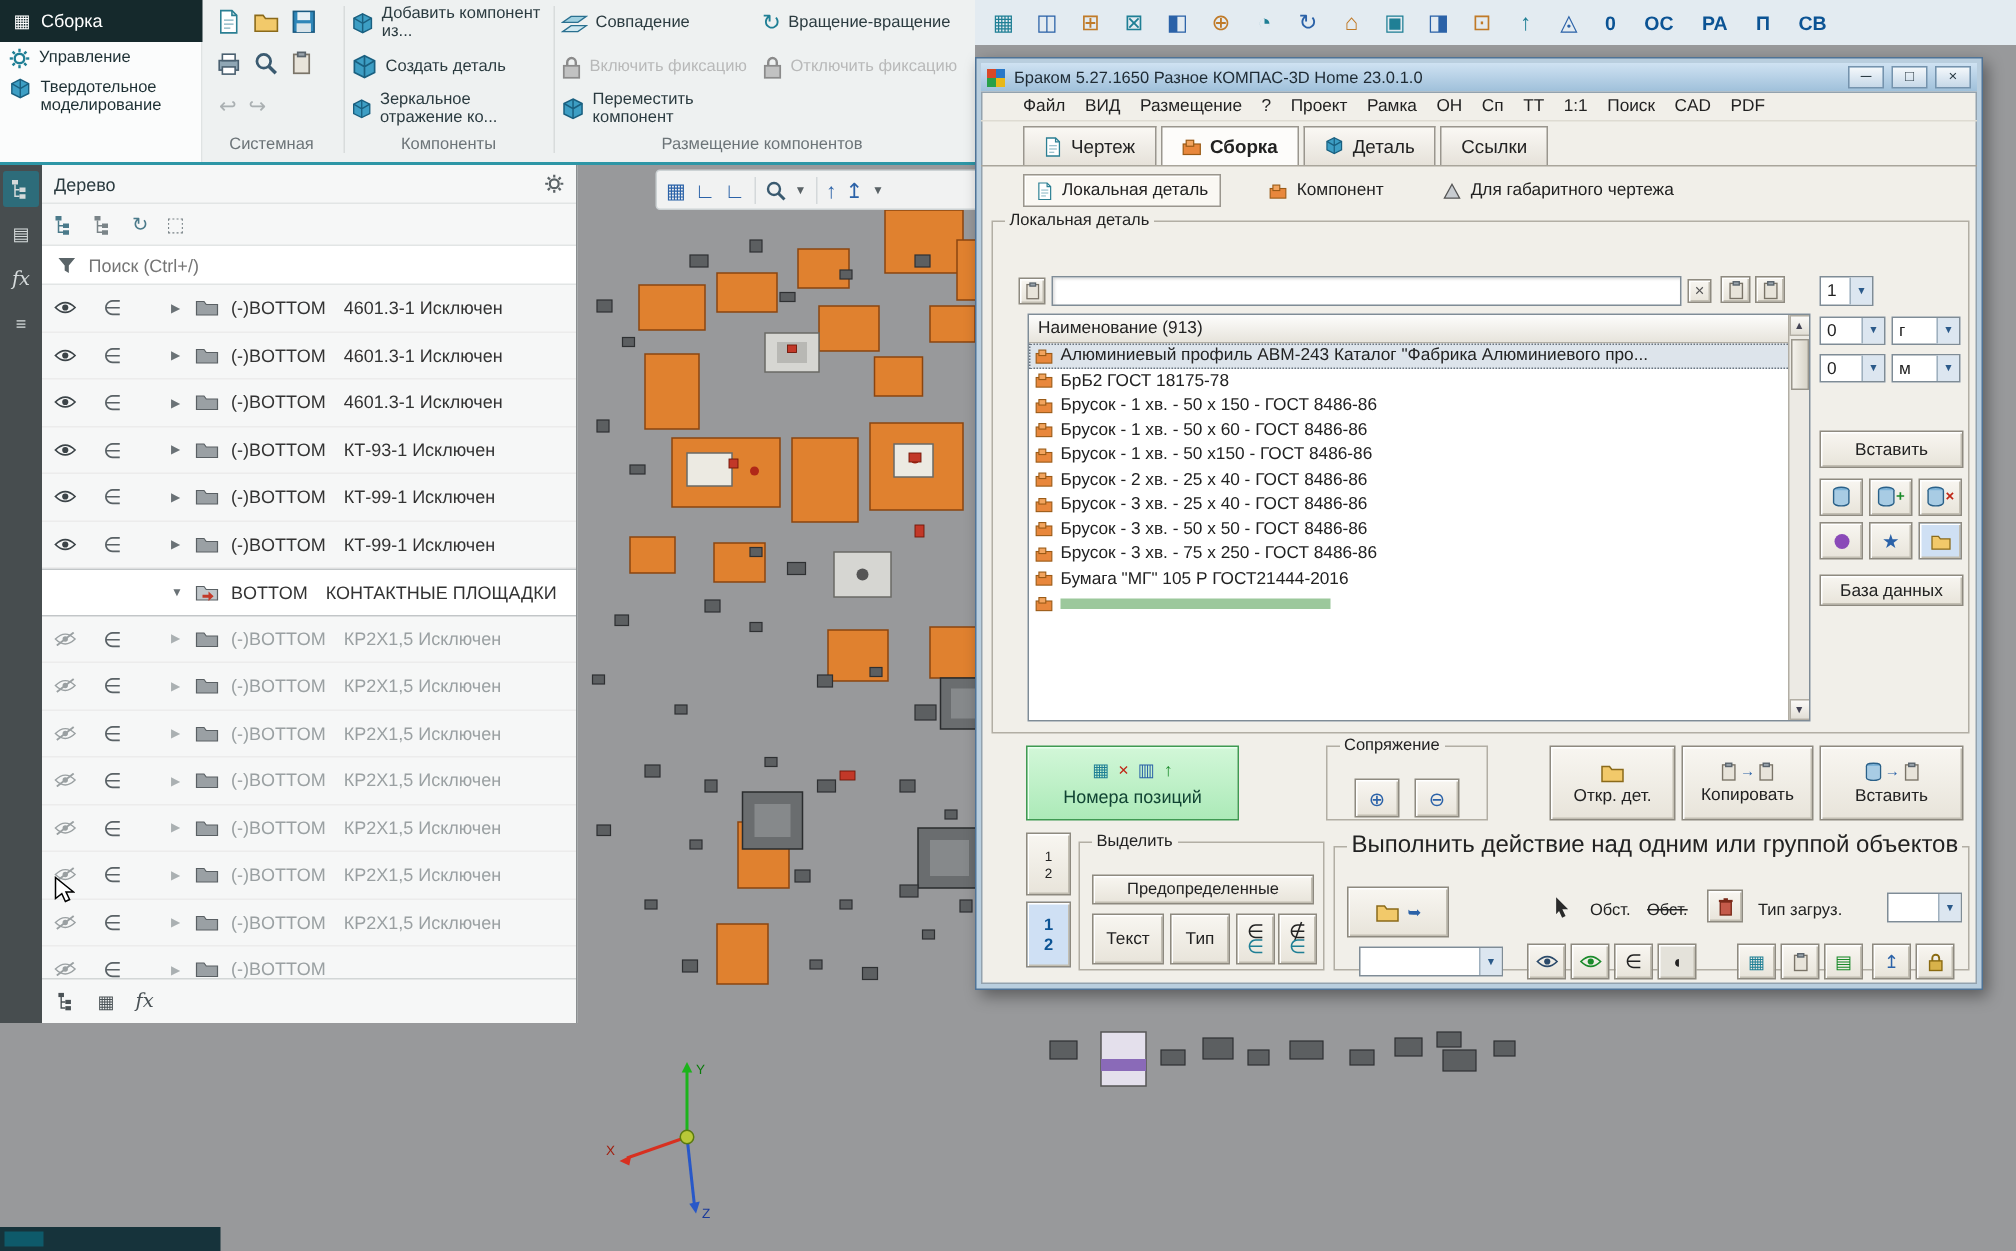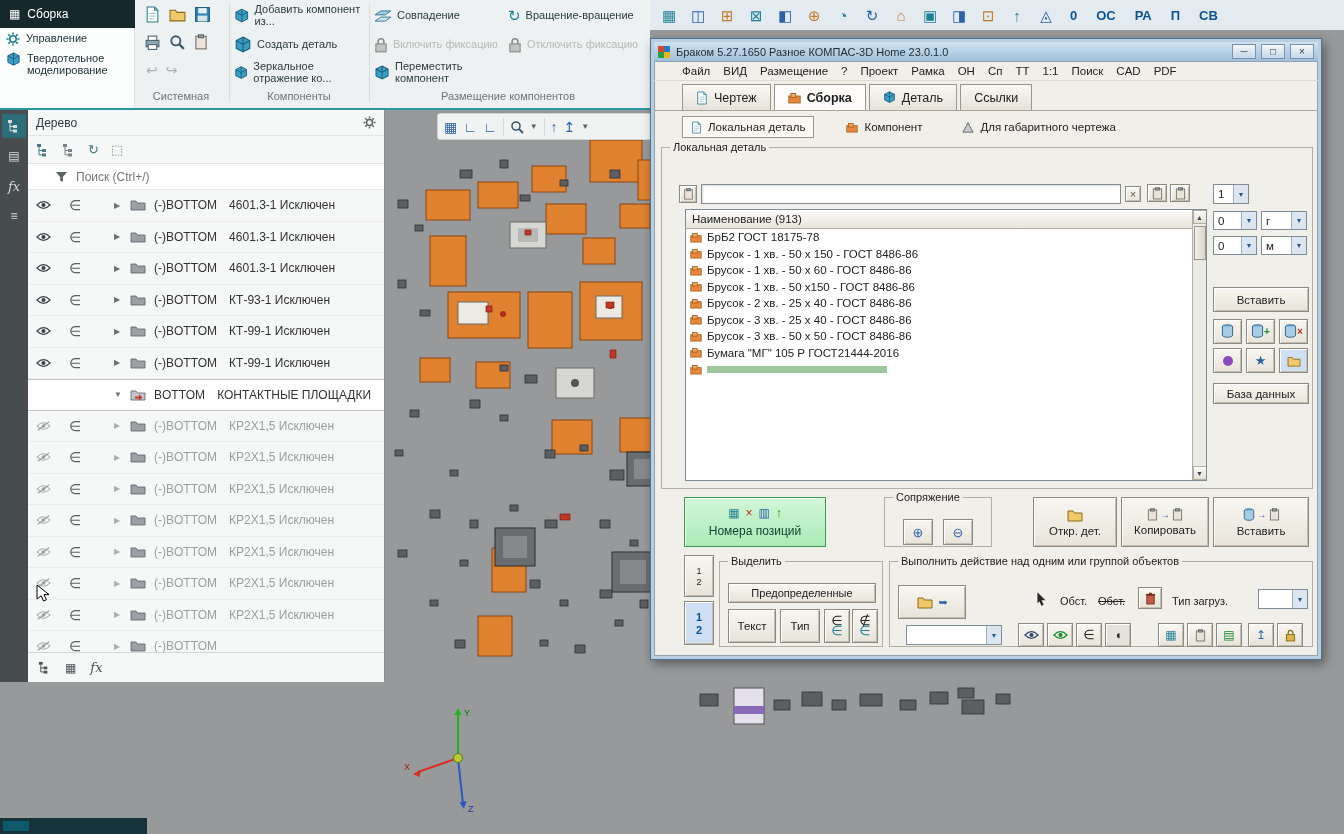--- a/index.html
+++ b/index.html
@@ -23,21 +23,21 @@
 .tico{font-size:15px;line-height:1;width:22px;text-align:center}
 .tico:nth-child(3n+1){color:#1f7f95}.tico:nth-child(3n+2){color:#2b62a8}.tico:nth-child(3n){color:#c07a28}
 .ttxtbtn{color:#0b5394;font-size:13px;font-weight:bold;padding:2px 6px}
 
 #lstrip{left:0;top:110px;width:28px;height:572px;background:#474d4f;z-index:2;display:flex;flex-direction:column;align-items:center;padding-top:4px;gap:6px}
 .sico{width:24px;height:24px;display:flex;align-items:center;justify-content:center;color:#d5dadb}
 .sico.act{background:#2d6c7a;border-radius:2px}
 #tree{left:28px;top:110px;width:357px;height:572px;background:#f6f7f7;border-right:1px solid #8a8e90;z-index:2}
 #tree-title{left:0;top:0;width:100%;height:26px;display:flex;align-items:center;padding:0 8px;border-bottom:1px solid #e2e5e5;font-size:12px;color:#2b3b40}
 #tree-tools{left:0;top:26px;width:100%;height:28px;display:flex;align-items:center;gap:12px;padding-left:8px;border-bottom:1px solid #e2e5e5}
-#tree-search{left:0;top:54px;width:100%;height:26px;display:flex;align-items:center;gap:8px;padding-left:27px;background:#fff;border-bottom:1px solid #e2e5e5}
+#tree-search{left:0;top:54px;width:100%;height:26px;display:flex;align-items:center;gap:8px;padding-left:10px;background:#fff;border-bottom:1px solid #e2e5e5}
 #tree-search input{border:none;outline:none;font-size:12px;color:#444;width:270px;background:transparent}
 #tree-rows{left:0;top:80px;width:100%;height:462px;overflow:hidden}
 .trow{height:31.5px;display:flex;align-items:center;border-bottom:1px solid #ececec;font-size:12px;color:#333;white-space:nowrap;overflow:hidden}
 .trow .c-eye{width:30px;display:flex;justify-content:center;color:#3c4448}
 .trow .c-el{width:34px;text-align:center;font-size:14px;color:#5a6266}
 .trow .c-gap{width:22px}
 .trow .c-ar{width:16px;font-size:8px;color:#6a7276}
 .trow .c-fo{width:22px}
 .trow .pref{margin-left:2px}
 .trow .nm{margin-left:12px}
@@ -865,20 +865,26 @@
       </div>
     <div class="dd ab" style="left:610px;top:197px;width:46px;height:19px">
         <span class="v">м</span>
         <span class="a">▼</span>
       </div>
 
     <div id="plist" class="ab" style="left:34px;top:170px;width:522px;height:272px;overflow:hidden">
       <div class="lhdr" style="width:508px">
           <span>Наименование (913)</span>
         </div>
+      <div class="li sel">
+          <svg class="ic" width="12" height="11">
+            <use href="#s-part"></use>
+          </svg>
+          <span>Алюминиевый профиль АВМ-243 Каталог "Фабрика Алюминиевого про...</span>
+        </div>
       <div class="li">
           <svg class="ic" width="12" height="11">
             <use href="#s-part"></use>
           </svg>
           <span>БрБ2 ГОСТ 18175-78</span>
         </div>
       <div class="li">
           <svg class="ic" width="12" height="11">
             <use href="#s-part"></use>
           </svg>
@@ -906,20 +912,26 @@
           <svg class="ic" width="12" height="11">
             <use href="#s-part"></use>
           </svg>
           <span>Брусок - 3 хв. - 25 х 40 - ГОСТ 8486-86</span>
         </div>
       <div class="li">
           <svg class="ic" width="12" height="11">
             <use href="#s-part"></use>
           </svg>
           <span>Брусок - 3 хв. - 50 х 50 - ГОСТ 8486-86</span>
+        </div>
+      <div class="li">
+          <svg class="ic" width="12" height="11">
+            <use href="#s-part"></use>
+          </svg>
+          <span>Брусок - 3 хв. - 75 х 250 - ГОСТ 8486-86</span>
         </div>
       <div class="li">
           <svg class="ic" width="12" height="11">
             <use href="#s-part"></use>
           </svg>
           <span>Бумага "МГ" 105 Р ГОСТ21444-2016</span>
         </div>
       <div class="li">
           <svg class="ic" width="12" height="11">
             <use href="#s-part"></use>
@@ -1041,21 +1053,21 @@
           <span class="elg">∈</span>
           <span class="elg" style="color:#1f7f95">∈</span>
         </div>
       <div class="b3 ab icbtn" style="left:132px;top:42px;width:26px;height:34px;flex-direction:column">
           <span class="elg">∉</span>
           <span class="elg" style="color:#1f7f95">∈</span>
         </div>
     </fieldset>
 
     <fieldset style="left:238px;top:516px;width:424px;height:92px">
-      <legend style="font-size:11px">Выполнить действие над одним или группой объектов</legend>
+      <legend style="font-size:16px">Выполнить действие над одним или группой объектов</legend>
       <div class="b3 ab icbtn" style="left:8px;top:18px;width:68px;height:34px;gap:4px">
         <svg class="ic" width="18" height="14">
             <use href="#s-openf"></use>
           </svg>
         <span style="color:#2b62a8;font-size:11px">➥</span>
       </div>
       <span class="ab" style="left:146px;top:24px">
           <svg class="ic" width="12" height="16">
             <use href="#s-cursor"></use>
           </svg>

